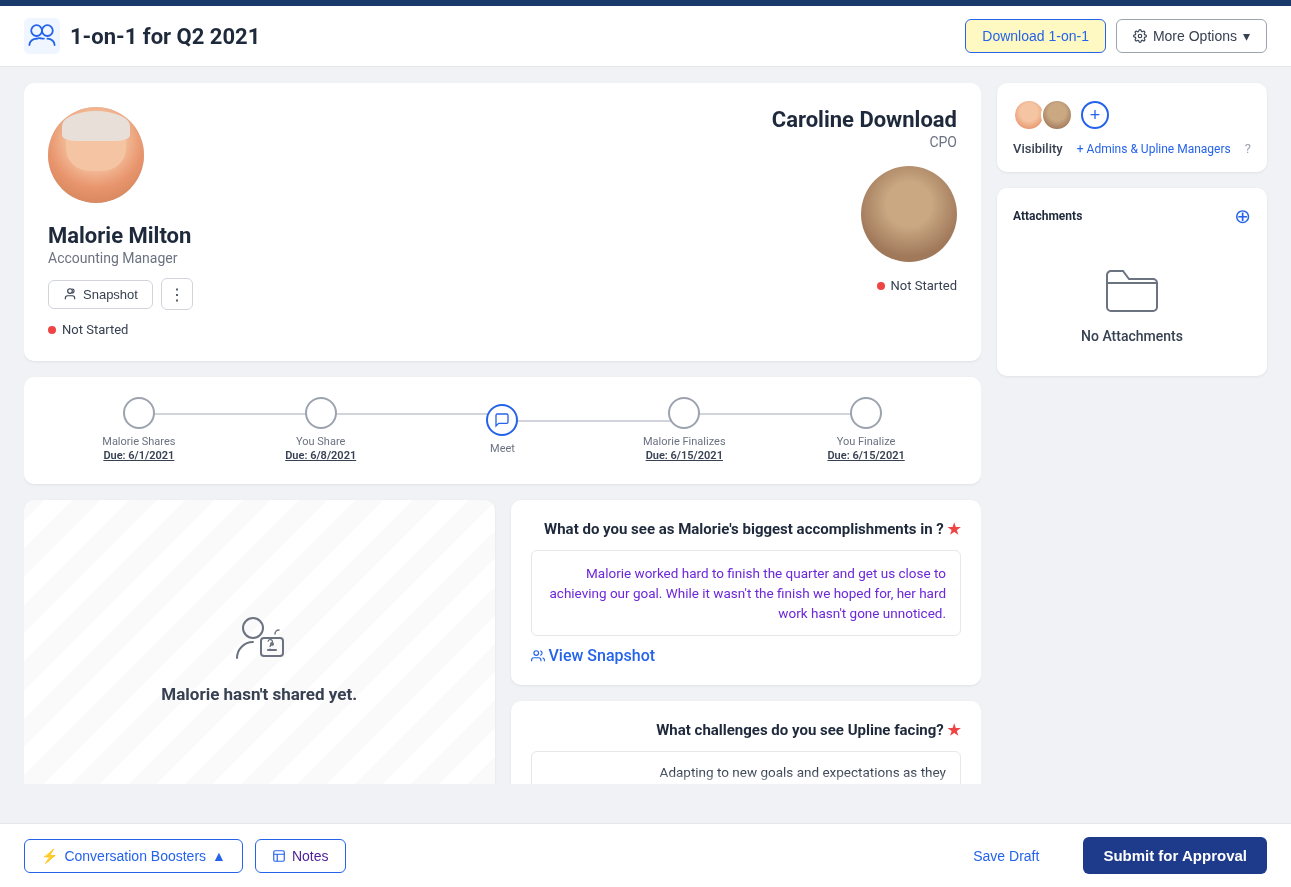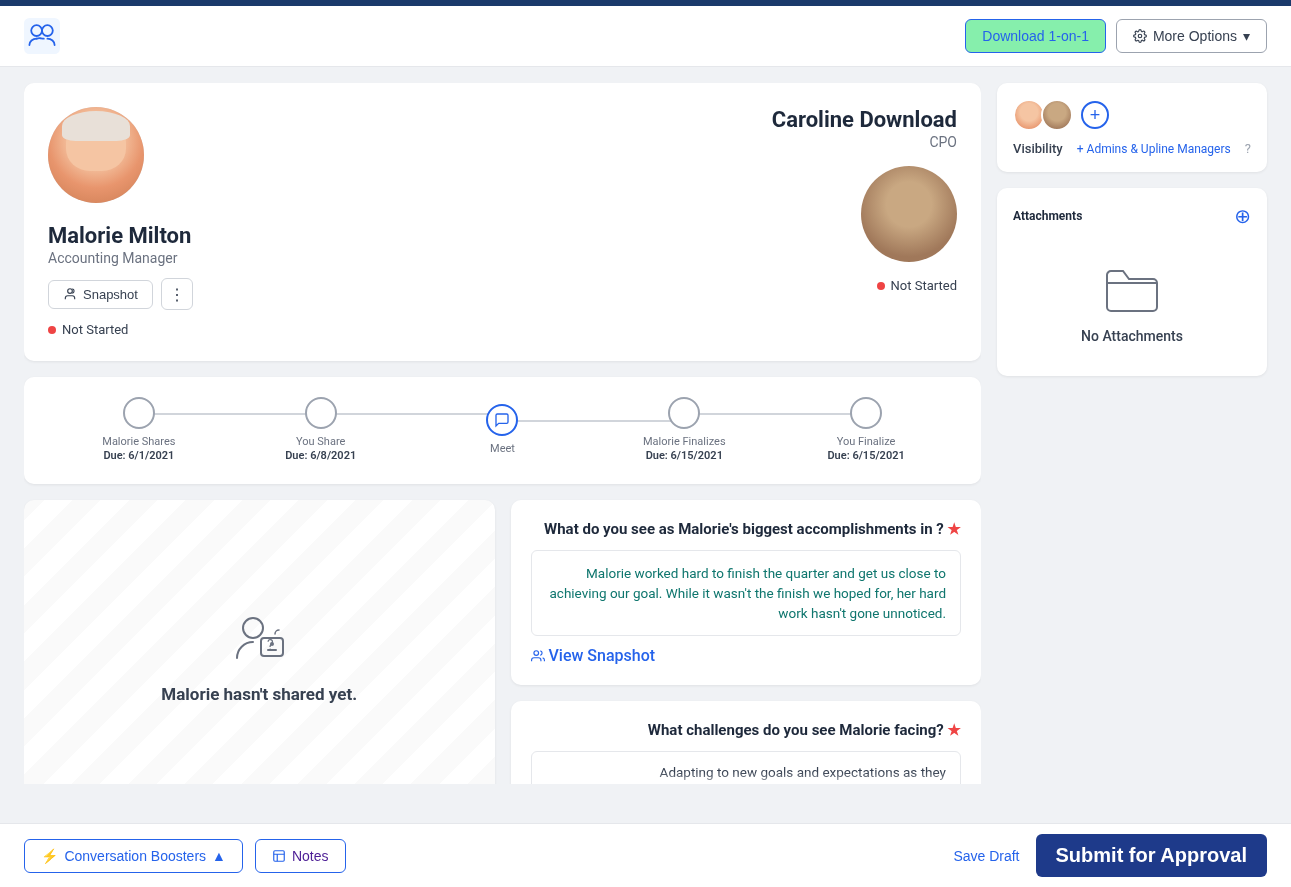--- a/index.html
+++ b/index.html
@@ -40,21 +40,21 @@
     }
 
     .header-actions {
       display: flex;
       gap: 10px;
     }
 
     .btn-outline {
       padding: 8px 16px;
       border: 1px solid #2563eb;
-      background: #86efac;
+      background: #fef9c3;
       color: #2563eb;
       border-radius: 6px;
       font-size: 14px;
       cursor: pointer;
       font-weight: 500;
     }
 
     .btn-options {
       padding: 8px 16px;
       border: 1px solid #9ca3af;
@@ -297,20 +297,21 @@
       font-size: 11px;
       color: #6b7280;
       text-align: center;
       line-height: 1.3;
     }
 
     .timeline-label strong {
       display: block;
       color: #374151;
       font-weight: 600;
+      text-decoration: underline;
     }
 
     
     .content-row {
       display: grid;
       grid-template-columns: 1fr 1fr;
       gap: 16px;
     }
 
     .not-shared-card {
@@ -365,21 +366,21 @@
       color: #1e293b;
       margin-bottom: 12px;
     }
 
     .required-star {
       color: #ef4444;
     }
 
     .answer-text {
       font-size: 13.5px;
-      color: #0f766e;
+      color: #6d28d9;
       line-height: 1.5;
       padding: 12px 14px;
       border: 1px solid #e5e7eb;
       border-radius: 6px;
       background: #fff;
       margin-bottom: 10px;
     }
 
     .view-snapshot-link {
       display: flex;
@@ -564,60 +565,61 @@
       border-radius: 6px;
       font-size: 14px;
       cursor: pointer;
       display: flex;
       align-items: center;
       gap: 6px;
     }
 
     .bottom-right {
       display: flex;
-      gap: 0;
+      gap: 28px;
       align-items: center;
     }
 
     .btn-save-draft {
       padding: 8px 16px;
       border: none;
       background: none;
       color: #2563eb;
       font-size: 14px;
       cursor: pointer;
       font-weight: 500;
     }
 
     .btn-submit {
       padding: 10px 20px;
       border: none;
       background: #1e3a8a;
       color: #fff;
       border-radius: 6px;
-      font-size: 20px;
+      font-size: 15px;
       cursor: pointer;
       font-weight: 600;
     }
   </style>
 </head>
 <body>
 
 <div class="top-bar"></div>
 
 <div class="header">
   <div class="header-left">
     <svg class="header-icon" viewBox="0 0 40 40" fill="none" xmlns="http://www.w3.org/2000/svg">
       <rect width="40" height="40" rx="6" fill="#eff6ff"></rect>
       <circle cx="14" cy="14" r="6" stroke="#2563eb" stroke-width="2" fill="none"></circle>
       <circle cx="26" cy="14" r="6" stroke="#2563eb" stroke-width="2" fill="none"></circle>
       <path d="M6 30c0-4 3.6-7 8-7" stroke="#2563eb" stroke-width="2" stroke-linecap="round"></path>
       <path d="M34 30c0-4-3.6-7-8-7" stroke="#2563eb" stroke-width="2" stroke-linecap="round"></path>
       <path d="M14 23c1.3-.4 2.7-.7 4-.5 1.3.2 2.7.5 4 .5" stroke="#2563eb" stroke-width="2" stroke-linecap="round"></path>
     </svg>
+    <span class="header-title">1-on-1 for Q2 2021</span>
   </div>
   <div class="header-actions">
     <button class="btn-outline">Download 1-on-1</button>
     <button class="btn-options">
       <svg width="14" height="14" viewBox="0 0 24 24" fill="none" stroke="currentColor" stroke-width="2">
         <circle cx="12" cy="12" r="3"></circle>
         <path d="M19.4 15a1.65 1.65 0 0 0 .33 1.82l.06.06a2 2 0 0 1-2.83 2.83l-.06-.06a1.65 1.65 0 0 0-1.82-.33 1.65 1.65 0 0 0-1 1.51V21a2 2 0 0 1-4 0v-.09A1.65 1.65 0 0 0 9 19.4a1.65 1.65 0 0 0-1.82.33l-.06.06a2 2 0 0 1-2.83-2.83l.06-.06A1.65 1.65 0 0 0 4.68 15a1.65 1.65 0 0 0-1.51-1H3a2 2 0 0 1 0-4h.09A1.65 1.65 0 0 0 4.6 9a1.65 1.65 0 0 0-.33-1.82l-.06-.06a2 2 0 0 1 2.83-2.83l.06.06A1.65 1.65 0 0 0 9 4.68a1.65 1.65 0 0 0 1-1.51V3a2 2 0 0 1 4 0v.09a1.65 1.65 0 0 0 1 1.51 1.65 1.65 0 0 0 1.82-.33l.06-.06a2 2 0 0 1 2.83 2.83l-.06.06A1.65 1.65 0 0 0 19.4 9a1.65 1.65 0 0 0 1.51 1H21a2 2 0 0 1 0 4h-.09a1.65 1.65 0 0 0-1.51 1z"></path>
       </svg>
       <span>More Options</span>
       <span>▾</span>
@@ -739,21 +741,21 @@
               <circle cx="9" cy="7" r="4"></circle>
               <path d="M23 21v-2a4 4 0 0 0-3-3.87"></path>
               <path d="M16 3.13a4 4 0 0 1 0 7.75"></path>
             </svg>
             <span>View Snapshot</span>
           </div>
         </div>
 
         <div class="question-card">
           <div class="question-label">
-            <span>What challenges do you see Malorie facing?</span> <span class="required-star">★</span>
+            <span>What challenges do you see Upline facing?</span> <span class="required-star">★</span>
           </div>
           <div class="answer-partial">Adapting to new goals and expectations as they</div>
         </div>
       </div>
     </div>
 
   </div>
 
   <div class="right-panel">
 

